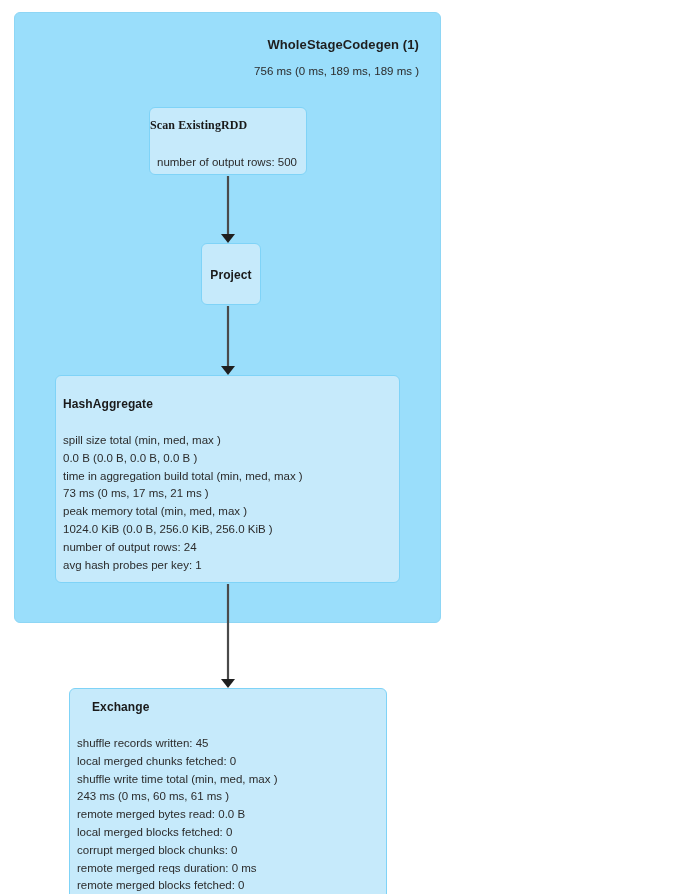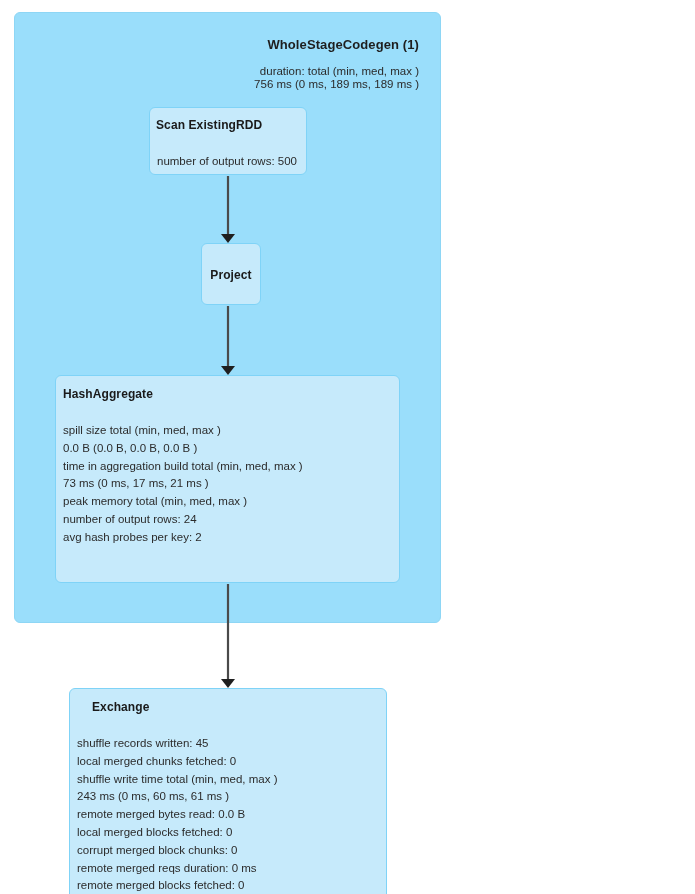--- a/index.html
+++ b/index.html
@@ -81,21 +81,21 @@
   .node-metrics div { white-space: nowrap; }
 
   
   #node-scan {
     left: 149px;
     top: 107px;
     width: 158px;
     height: 68px;
     padding: 10px 0 0 0;
   }
-  #node-scan .node-title { margin-left: 6px; }
+  #node-scan .node-title { margin-left: 0; font-family: Liberation Serif, serif; }
   #node-scan .node-metrics { margin-top: 21px; margin-left: 7px; }
 
   
   #node-project {
     left: 201px;
     top: 243px;
     width: 60px;
     height: 62px;
   }
   #node-project .node-title {
@@ -106,21 +106,21 @@
   }
 
   
   #node-hashagg {
     left: 55px;
     top: 375px;
     width: 345px;
     height: 208px;
     padding: 11px 0 0 0;
   }
-  #node-hashagg .node-title { margin-left: 7px; }
+  #node-hashagg .node-title { margin-left: 7px; margin-top: 10px; }
   #node-hashagg .node-metrics { margin-top: 21px; margin-left: 7px; }
 
   
   #node-exchange {
     left: 69px;
     top: 688px;
     width: 318px;
     height: 260px;
     padding: 11px 0 0 0;
   }
@@ -146,21 +146,20 @@
 </style>
 </head>
 <body>
 
 <div class="canvas">
 
   <div class="cluster">
     <div class="cluster-header">
       <div class="cluster-title">WholeStageCodegen (1)</div>
       <div class="cluster-metrics">
-        <div>duration: total (min, med, max )</div>
         <div>756 ms (0 ms, 189 ms, 189 ms )</div>
       </div>
     </div>
   </div>
 
   <div class="node" id="node-scan">
     <div class="node-title">Scan ExistingRDD</div>
     <div class="node-metrics">
       <div>number of output rows: 500</div>
     </div>
@@ -171,22 +170,23 @@
   </div>
 
   <div class="node" id="node-hashagg">
     <div class="node-title">HashAggregate</div>
     <div class="node-metrics">
       <div>spill size total (min, med, max )</div>
       <div>0.0 B (0.0 B, 0.0 B, 0.0 B )</div>
       <div>time in aggregation build total (min, med, max )</div>
       <div>73 ms (0 ms, 17 ms, 21 ms )</div>
       <div>peak memory total (min, med, max )</div>
+      <div>1024.0 KiB (0.0 B, 256.0 KiB, 256.0 KiB )</div>
       <div>number of output rows: 24</div>
-      <div>avg hash probes per key: 2</div>
+      <div>avg hash probes per key: 1</div>
     </div>
   </div>
 
   <div class="node" id="node-exchange">
     <div class="node-title">Exchange</div>
     <div class="node-metrics">
       <div>shuffle records written: 45</div>
       <div>local merged chunks fetched: 0</div>
       <div>shuffle write time total (min, med, max )</div>
       <div>243 ms (0 ms, 60 ms, 61 ms )</div>

